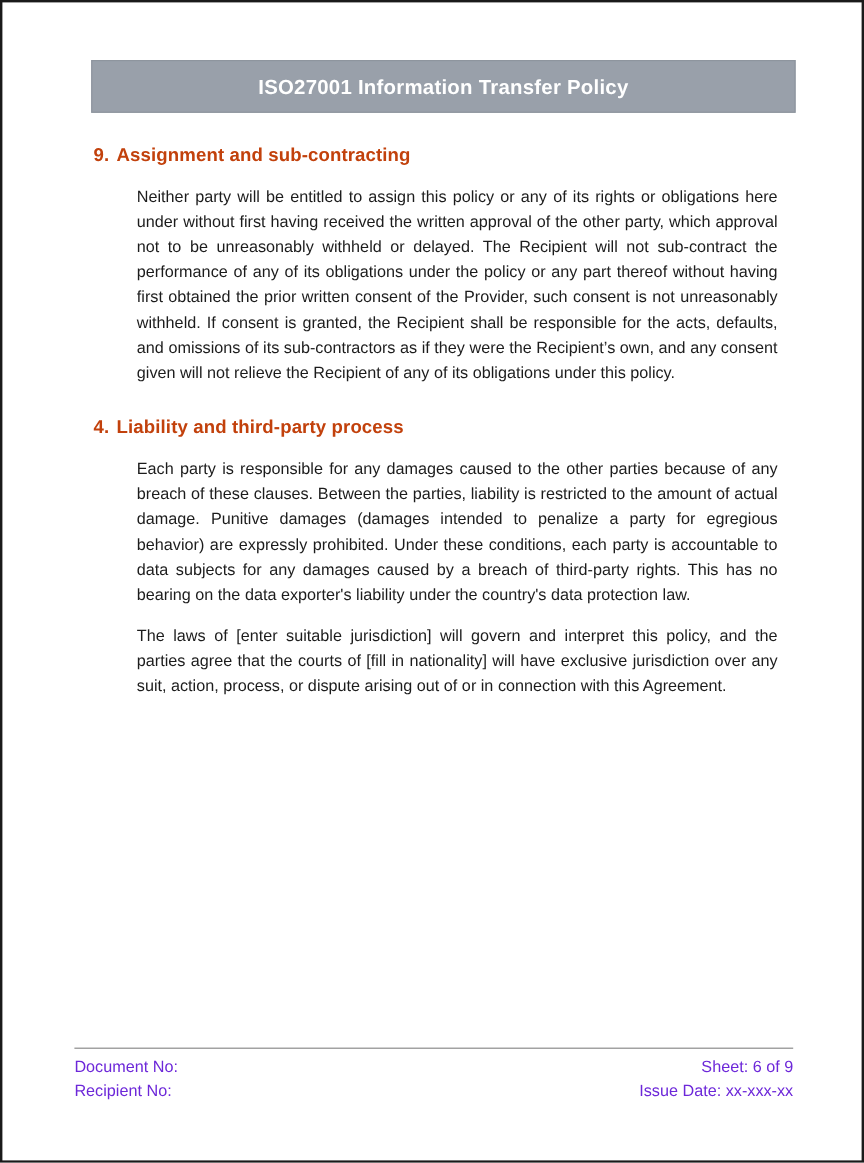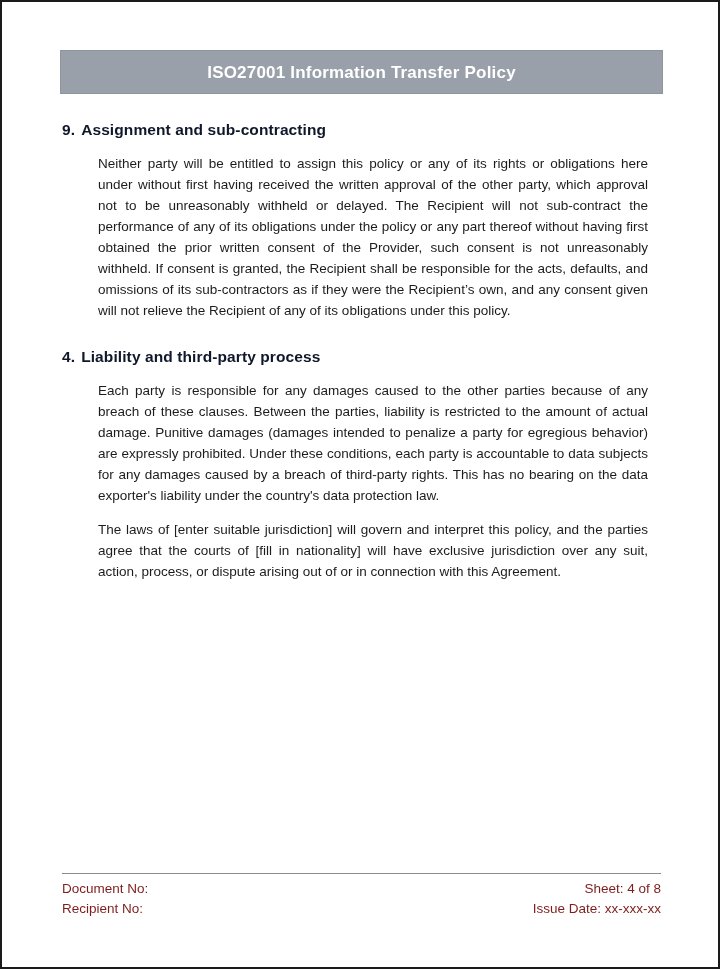--- a/index.html
+++ b/index.html
@@ -9,20 +9,21 @@
     font-family: "Liberation Sans", "DejaVu Sans", sans-serif;
   }
   .page {
     position: relative;
     width: 720px;
     height: 969px;
     box-sizing: border-box;
     border: 2px solid #1a1a1a;
     background: #ffffff;
     overflow: hidden;
+    padding-left: 16px;
   }
   .banner {
     margin: 48px 55px 0 58px;
     height: 44px;
     line-height: 44px;
     background: #99A0AA;
     border: 1px solid #8e959e;
     box-sizing: border-box;
     text-align: center;
     color: #ffffff;
@@ -32,42 +33,42 @@
   }
   .content {
     margin: 0 57px 0 60px;
   }
   .section { margin: 0; }
   .section h2 {
     margin: 26px 0 7px 0;
     font-size: 15.5px;
     line-height: 20px;
     font-weight: bold;
-    color: #0f172a;
+    color: #c2410c;
     letter-spacing: 0.1px;
   }
   .section h2 .sec-num { margin-right: 6px; }
   .section p {
     margin: 13px;
     padding-left: 23px;
     font-size: 13.5px;
     line-height: 21px;
     color: #1c1c1c;
     text-align: justify;
   }
   .page-footer {
     position: absolute;
     left: 60px;
     right: 57px;
     bottom: 48px;
     border-top: 1.5px solid #8c8c8c;
     padding-top: 5px;
     display: flex;
     justify-content: space-between;
-    color: #7f1d1d;
+    color: #6d28d9;
     font-size: 13.5px;
   }
   .f-col div { line-height: 20px; }
   .f-col.right { text-align: right; }
 </style>
 </head>
 <body>
 
 <div class="page">
 
@@ -94,18 +95,18 @@
     </div>
 
   </div>
 
   <div class="page-footer">
     <div class="f-col left">
       <div>Document No:</div>
       <div>Recipient No:</div>
     </div>
     <div class="f-col right">
-      <div>Sheet: 4 of 8</div>
+      <div>Sheet: 6 of 9</div>
       <div>Issue Date: xx-xxx-xx</div>
     </div>
   </div>
 
 </div>
 
 </body></html>

